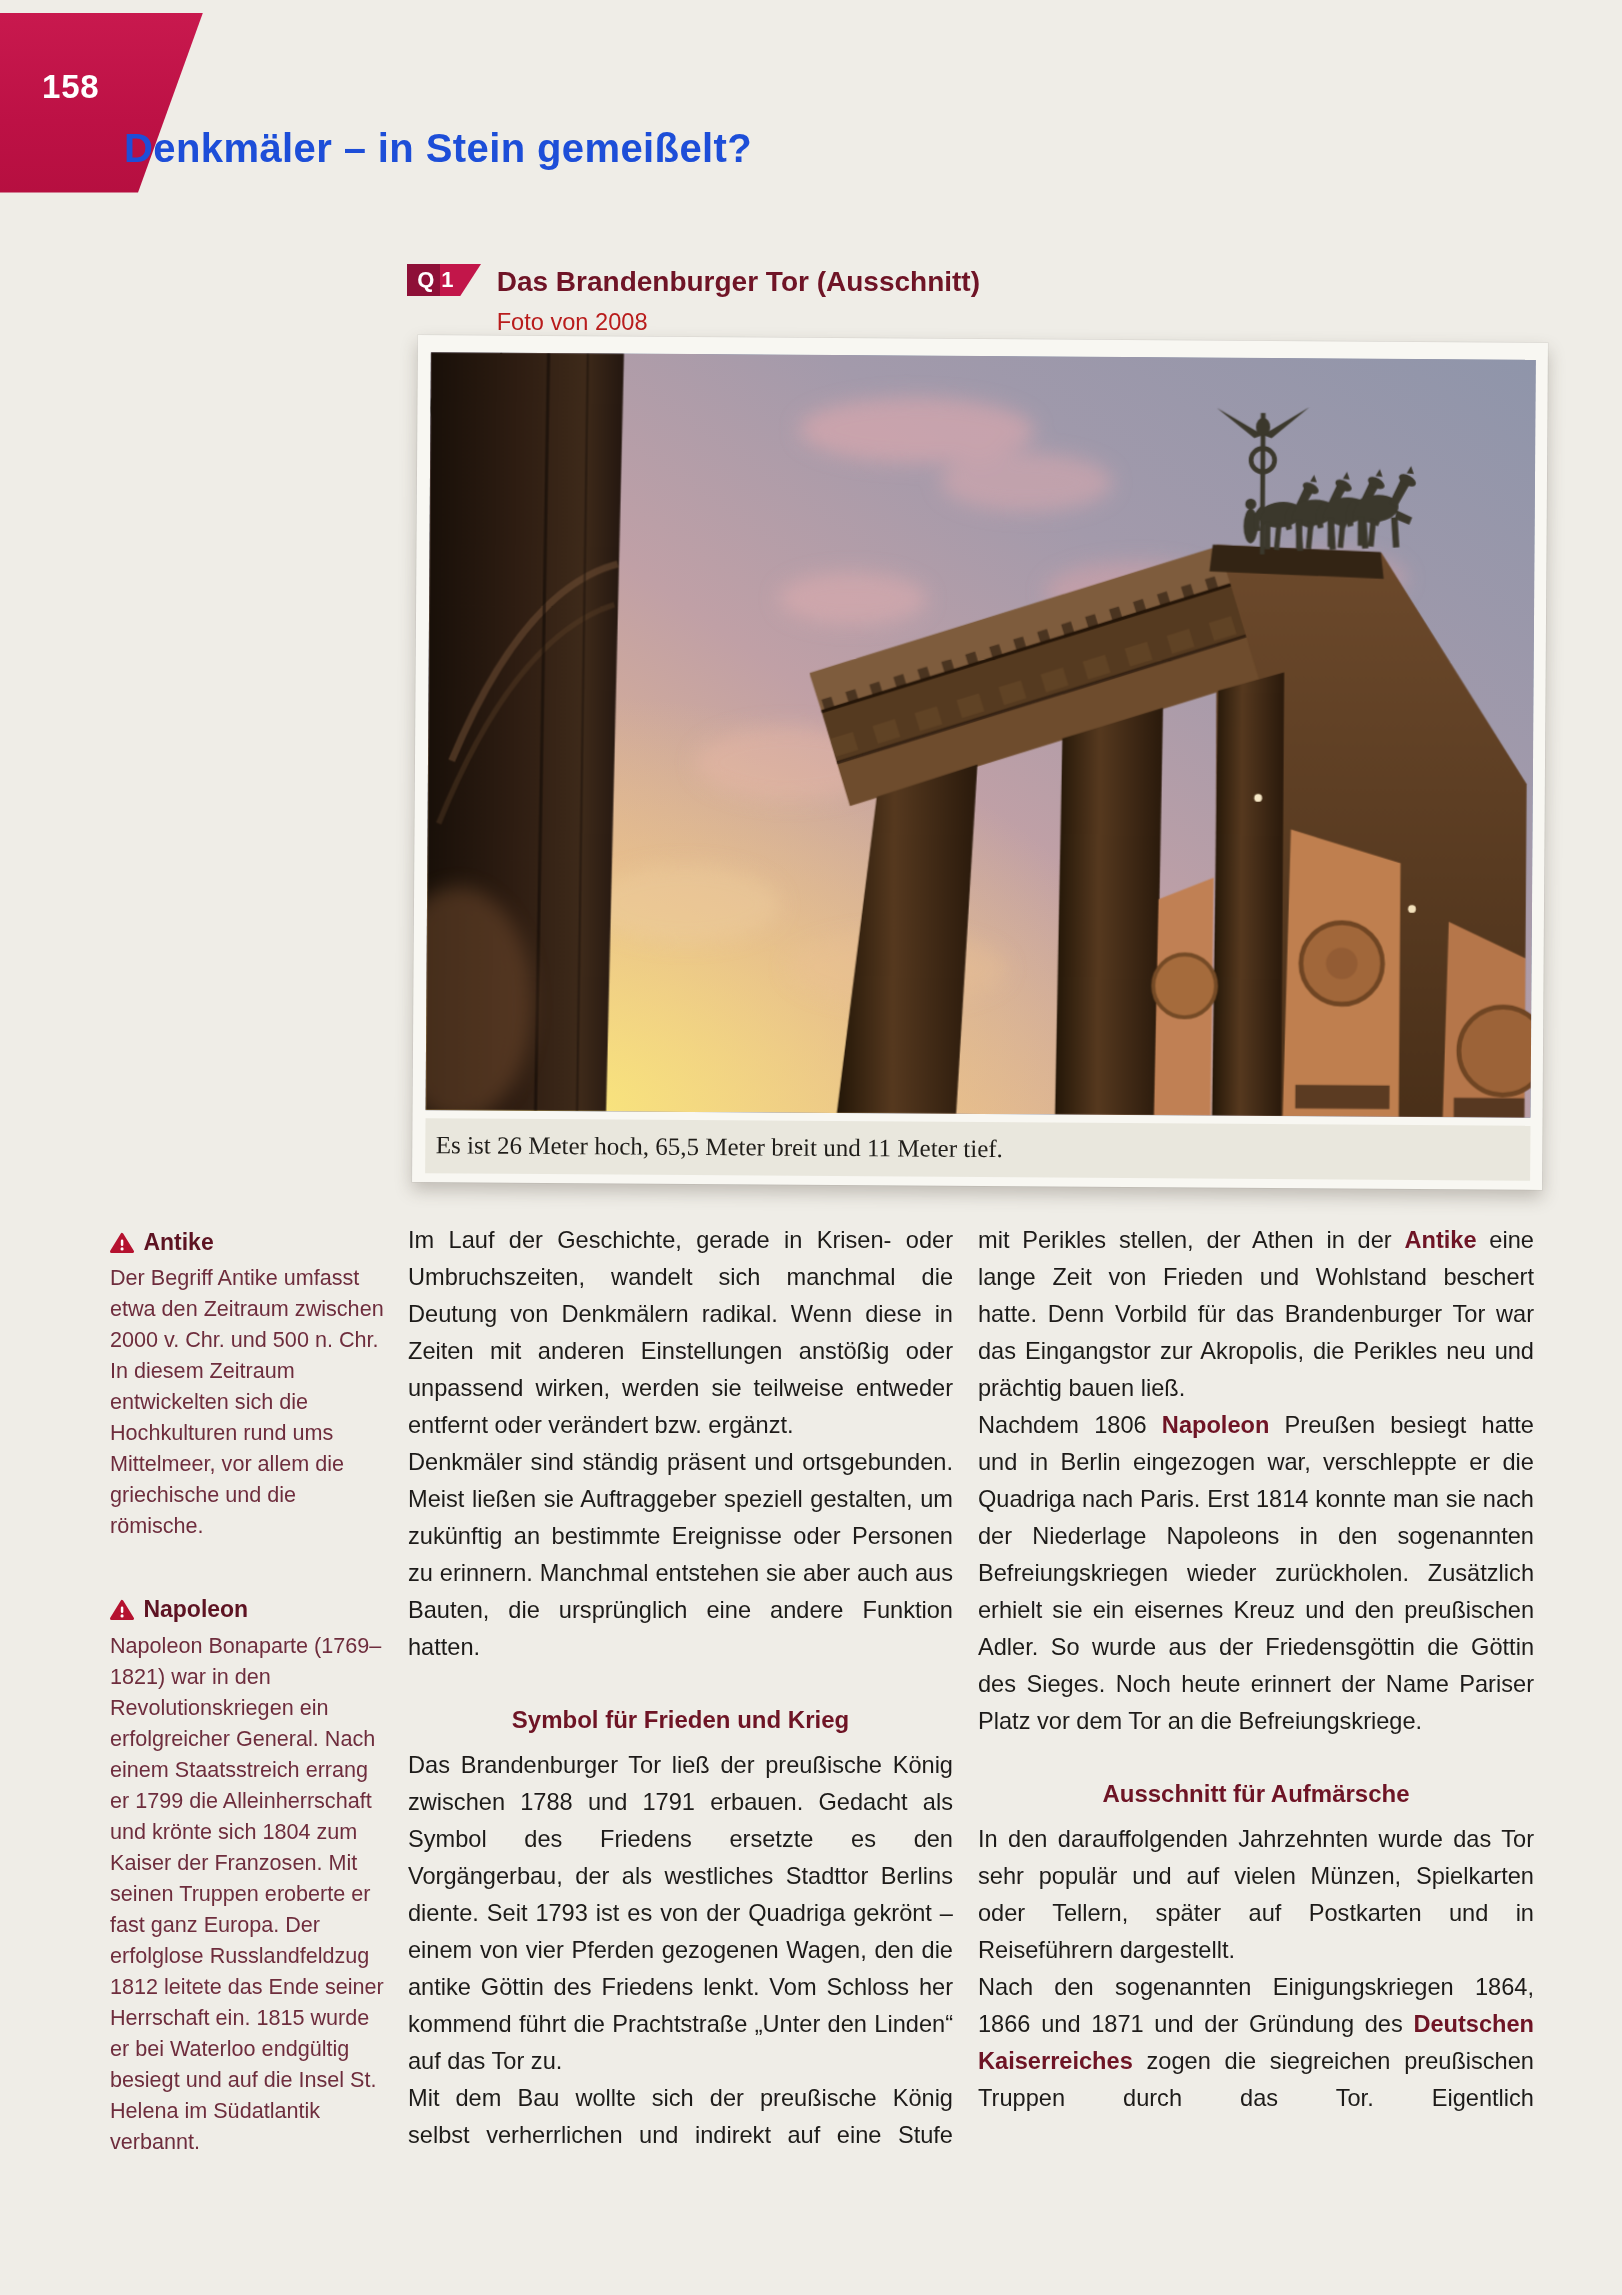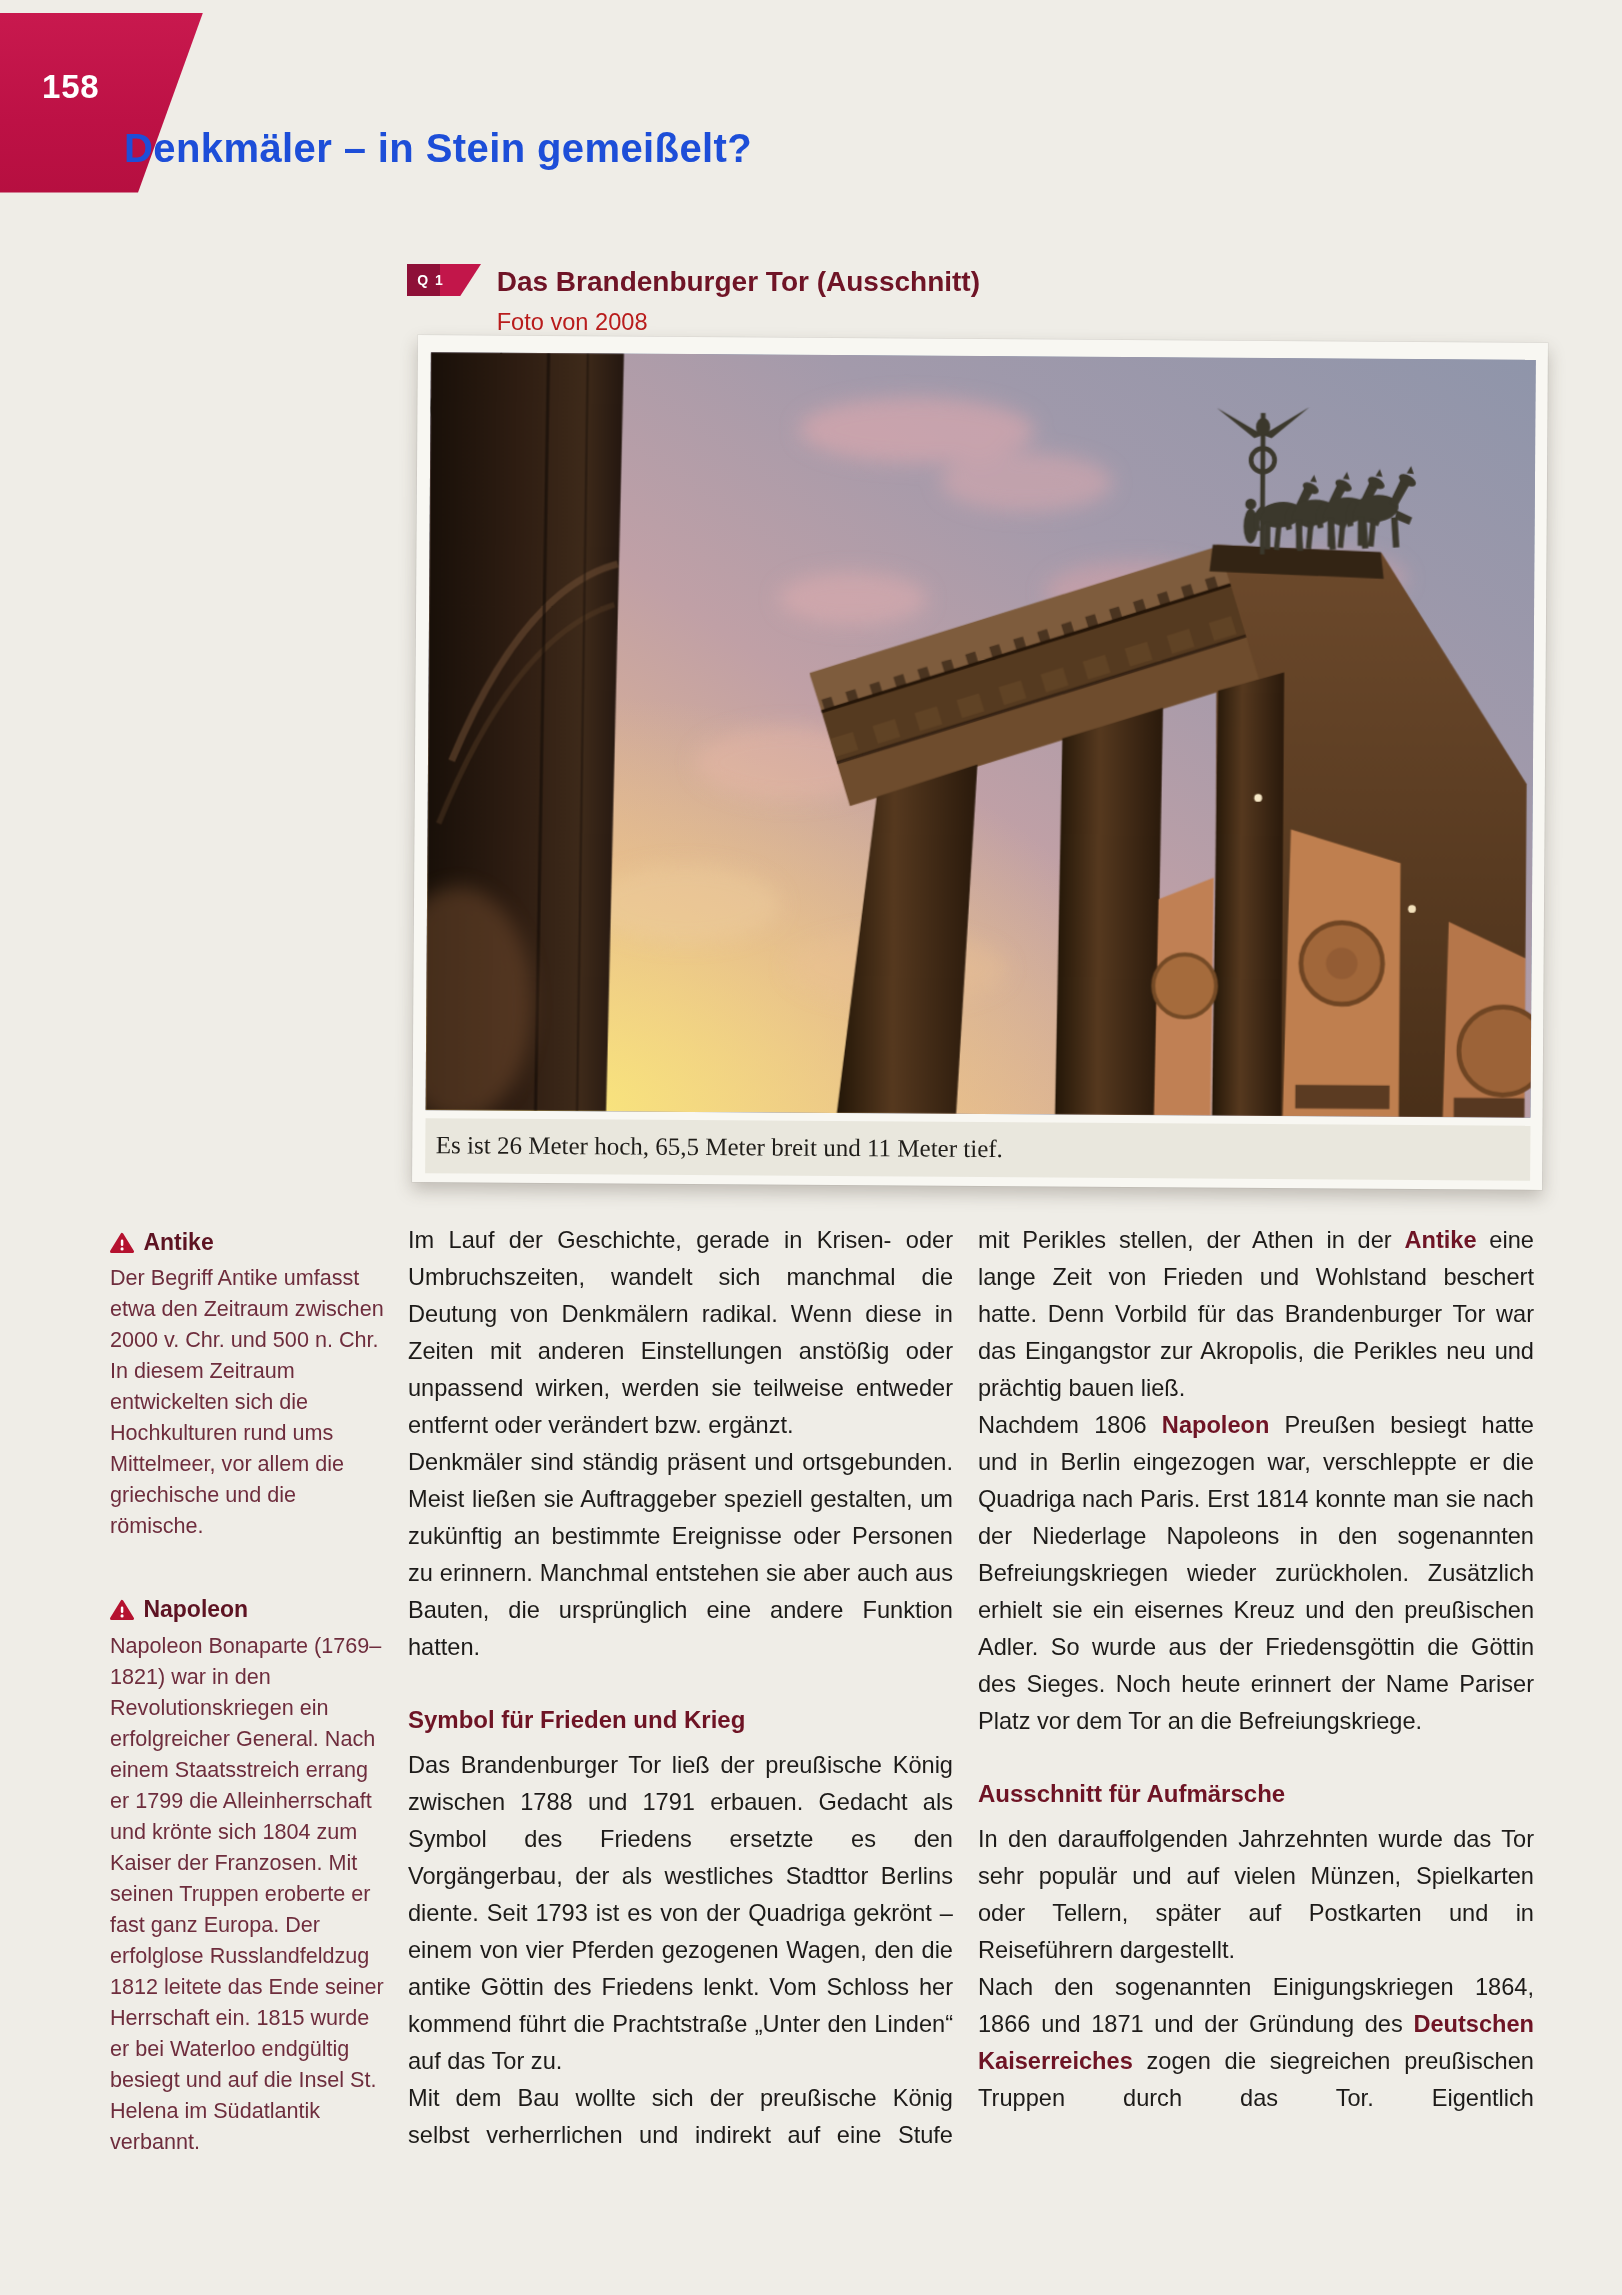--- a/index.html
+++ b/index.html
@@ -24,21 +24,21 @@
   .page-title{
     position:absolute;left:124px;top:126px;margin:0;
     font-size:40px;font-weight:bold;color:#1d4ed8;letter-spacing:0.4px;
   }
   
   .fig-cap-top{position:absolute;left:407px;top:264px;display:flex;gap:15.7px;}
   .qbadge{
     flex:0 0 auto;width:74px;height:32px;
     background:linear-gradient(90deg,#8e1038 0,#8e1038 44%,#c2164a 44%);
     clip-path:polygon(0 0,100% 0,72% 100%,0 100%);
-    color:#fff;font-size:14px;font-weight:bold;
+    color:#fff;font-size:22px;font-weight:bold;
     line-height:32px;padding-left:10.2px;letter-spacing:7px;box-sizing:border-box;
   }
   .fig-cap-lines{display:flex;flex-direction:column;gap:11px;padding-top:2.4px;}
   .fig-cap1{font-size:28px;font-weight:bold;color:#6f1426;}
   .fig-cap2{font-size:23.6px;font-weight:normal;color:#b91c1c;}
   
   .photo-print{
     position:absolute;left:415px;top:339px;margin:0;
     width:1105px;
     background:#f8f7f2;
@@ -67,21 +67,21 @@
     position:absolute;top:1222px;
     font-size:23.6px;line-height:37px;color:#1d1b19;
     text-align:justify;hyphens:auto;-webkit-hyphens:auto;
   }
   .col1{left:408px;width:545px;}
   .col2{left:978px;width:556px;}
   .col p{margin:0;}
   .col p.cont{text-align-last:justify;}
   .art-head{
     margin:35px 0 9.4px 0;
-    font-size:24px;font-weight:bold;color:#6e1425;text-align:left;
+    font-size:24px;font-weight:bold;color:#6e1425;text-align:center;
   }
   .rich-em{font-weight:bold;color:#6e1425;}
   .warn-icon{flex:0 0 auto;}
 </style>
 </head>
 <body>
 
 <div class="page">
 
   <div class="corner-tab">

